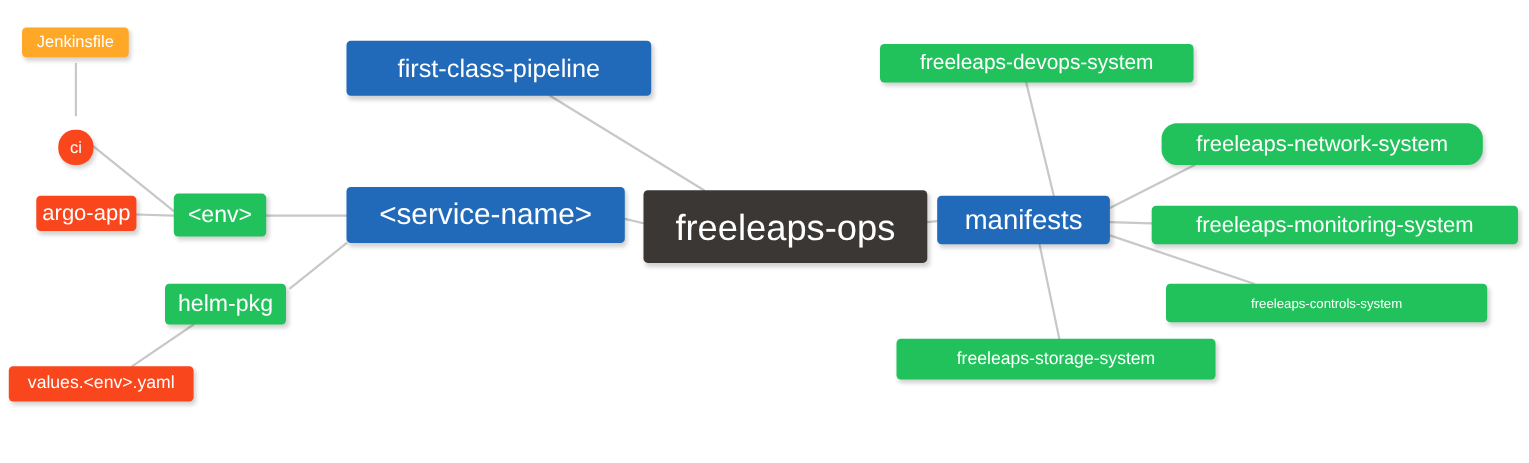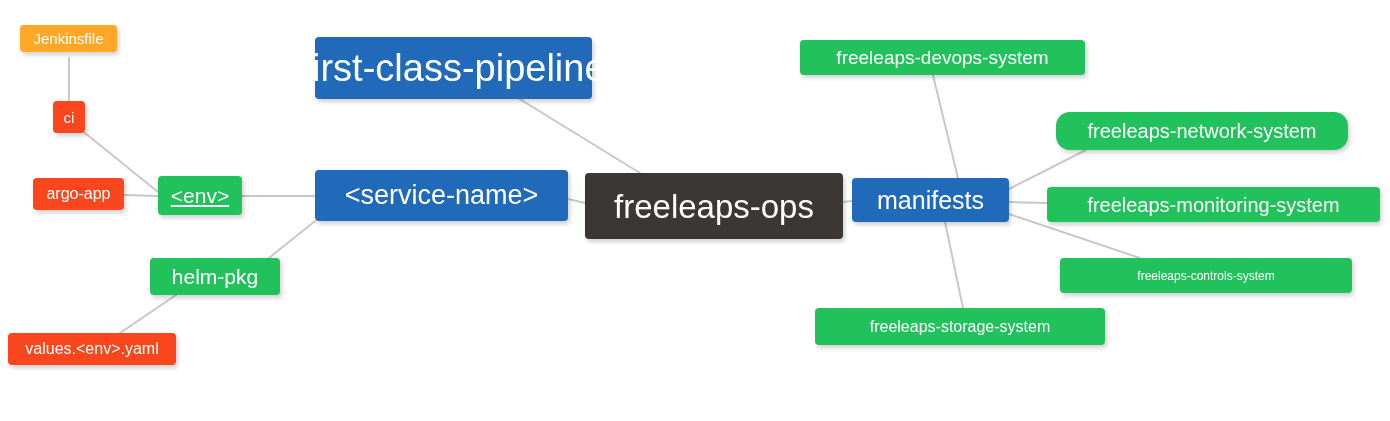--- a/index.html
+++ b/index.html
@@ -59,36 +59,36 @@
       <line x1="930" y1="63" x2="958" y2="178" stroke="#c8c8c8" stroke-width="2" stroke-linecap="round"></line>
       <line x1="1009" y1="189" x2="1086" y2="150" stroke="#c8c8c8" stroke-width="2" stroke-linecap="round"></line>
       <line x1="1009" y1="202" x2="1047" y2="203" stroke="#c8c8c8" stroke-width="2" stroke-linecap="round"></line>
       <line x1="1009" y1="214" x2="1140" y2="258" stroke="#c8c8c8" stroke-width="2" stroke-linecap="round"></line>
       <line x1="945" y1="222" x2="963" y2="308" stroke="#c8c8c8" stroke-width="2" stroke-linecap="round"></line>
     </svg>
   <div id="node-layer">
       <div class="node" style="left: 20px; top: 25px; width: 97px; height: 27px; background: rgb(255, 167, 38); font-size: 15px;">
         <span class="node-label">Jenkinsfile</span>
       </div>
-      <div class="node" style="left: 53px; top: 101px; width: 32px; height: 32px; background: rgb(249, 70, 28); font-size: 15px;">
+      <div class="node" style="left: 53px; top: 118px; width: 32px; height: 32px; background: rgb(249, 70, 28); font-size: 15px; border-radius: 15px;">
         <span class="node-label">ci</span>
       </div>
-      <div class="node" style="left: 33px; top: 178px; width: 91px; height: 32px; background: rgb(249, 70, 28); font-size: 16px;">
+      <div class="node" style="left: 33px; top: 178px; width: 91px; height: 32px; background: rgb(249, 70, 28); font-size: 20px;">
         <span class="node-label">argo-app</span>
       </div>
-      <div class="node" style="left: 158px; top: 176px; width: 84px; height: 39px; background: rgb(33, 194, 91); font-size: 21px; text-decoration: underline;">
+      <div class="node" style="left: 158px; top: 176px; width: 84px; height: 39px; background: rgb(33, 194, 91); font-size: 21px;">
         <span class="node-label">&lt;env&gt;</span>
       </div>
-      <div class="node" style="left: 150px; top: 258px; width: 130px; height: 37px; background: rgb(33, 194, 91); font-size: 21px;">
+      <div class="node" style="left: 150px; top: 258px; width: 110px; height: 37px; background: rgb(33, 194, 91); font-size: 21px;">
         <span class="node-label">helm-pkg</span>
       </div>
       <div class="node" style="left: 8px; top: 333px; width: 168px; height: 32px; background: rgb(249, 70, 28); font-size: 16px;">
         <span class="node-label">values.&lt;env&gt;.yaml</span>
       </div>
-      <div class="node" style="left: 315px; top: 37px; width: 277px; height: 62px; background: rgb(33, 105, 185); font-size: 38px;">
+      <div class="node" style="left: 315px; top: 37px; width: 277px; height: 50px; background: rgb(33, 105, 185); font-size: 23px;">
         <span class="node-label">first-class-pipeline</span>
       </div>
       <div class="node" style="left: 315px; top: 170px; width: 253px; height: 51px; background: rgb(33, 105, 185); font-size: 27px;">
         <span class="node-label">&lt;service-name&gt;</span>
       </div>
       <div class="node" style="left: 585px; top: 173px; width: 258px; height: 66px; background: rgb(59, 55, 53); font-size: 33px;">
         <span class="node-label">freeleaps-ops</span>
       </div>
       <div class="node" style="left: 852px; top: 178px; width: 157px; height: 44px; background: rgb(33, 105, 185); font-size: 25px;">
         <span class="node-label">manifests</span>

